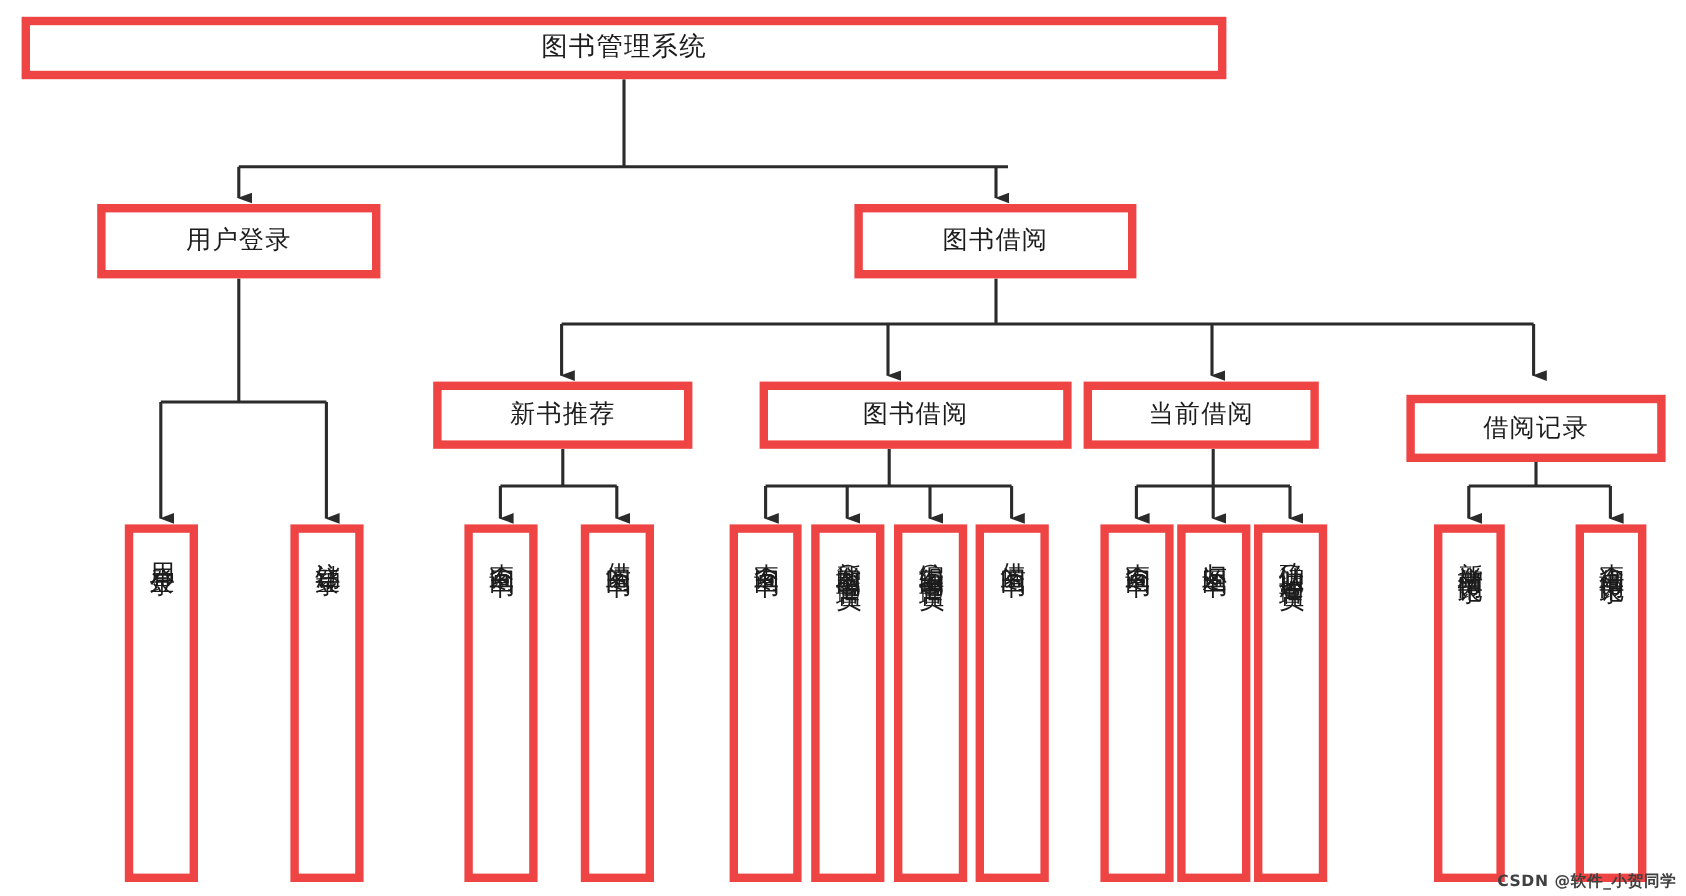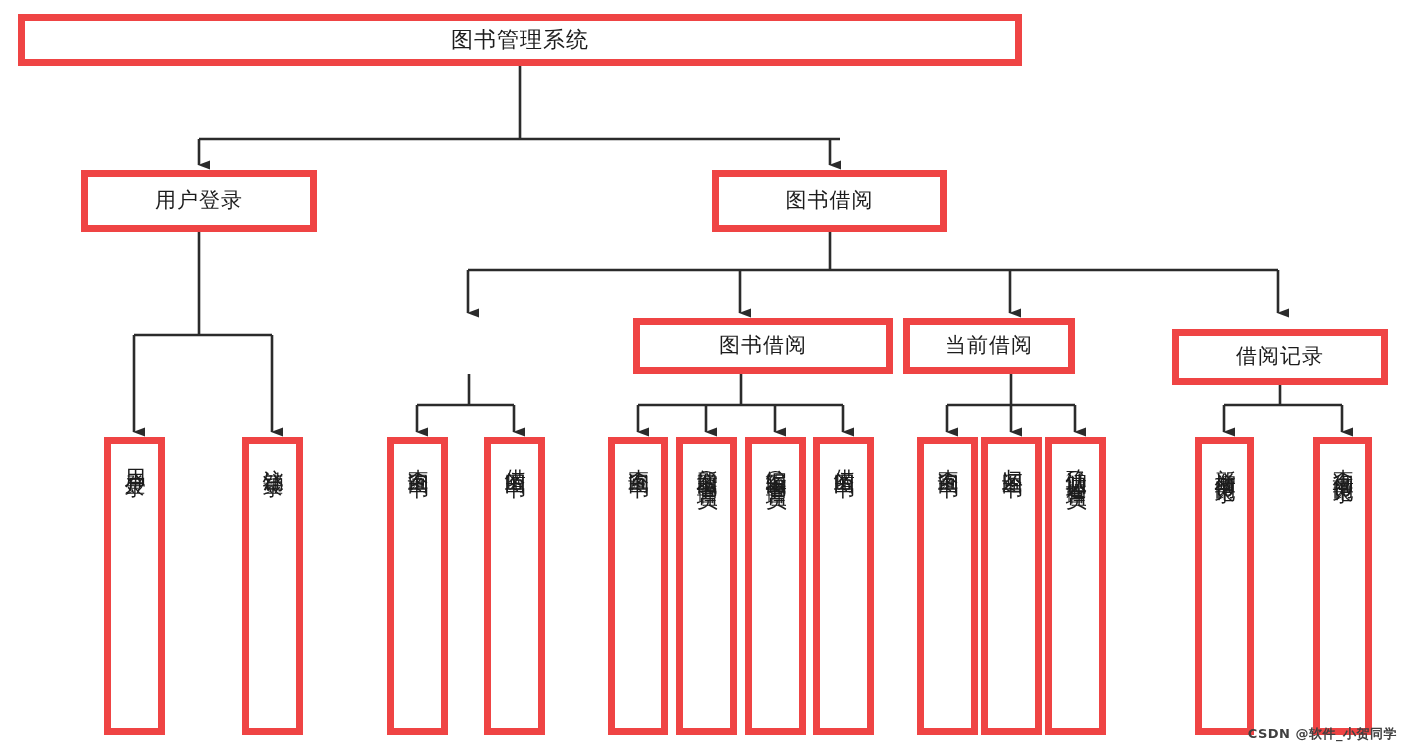--- a/index.html
+++ b/index.html
@@ -130,24 +130,27 @@
     <span>图书管理系统</span>
   </div>
 
   <div class="node horizontal" style="left:81px; top:170px; width:236px; height:62px;">
     <span>用户登录</span>
   </div>
   <div class="node horizontal" style="left:712px; top:170px; width:235px; height:62px;">
     <span>图书借阅</span>
   </div>
 
+  <div class="node horizontal" style="left:361px; top:318px; width:216px; height:56px;">
+    <span>新书推荐</span>
+  </div>
   <div class="node horizontal" style="left:633px; top:318px; width:260px; height:56px;">
     <span>图书借阅</span>
   </div>
-  <div class="node horizontal" style="left:903px; top:318px; width:172px; height:56px;">
+  <div class="node horizontal" style="left:903px; top:318px; width:196px; height:56px;">
     <span>当前借阅</span>
   </div>
   <div class="node horizontal" style="left:1172px; top:318px; width:216px; height:56px;margin-top:11px;">
     <span>借阅记录</span>
   </div>
 
   <div class="node vertical" style="left:104px; top:437px; width:61px; height:298px;">
     <span class="vlabel">用户登录</span>
   </div>
   <div class="node vertical" style="left:242px; top:437px; width:61px; height:298px;">

